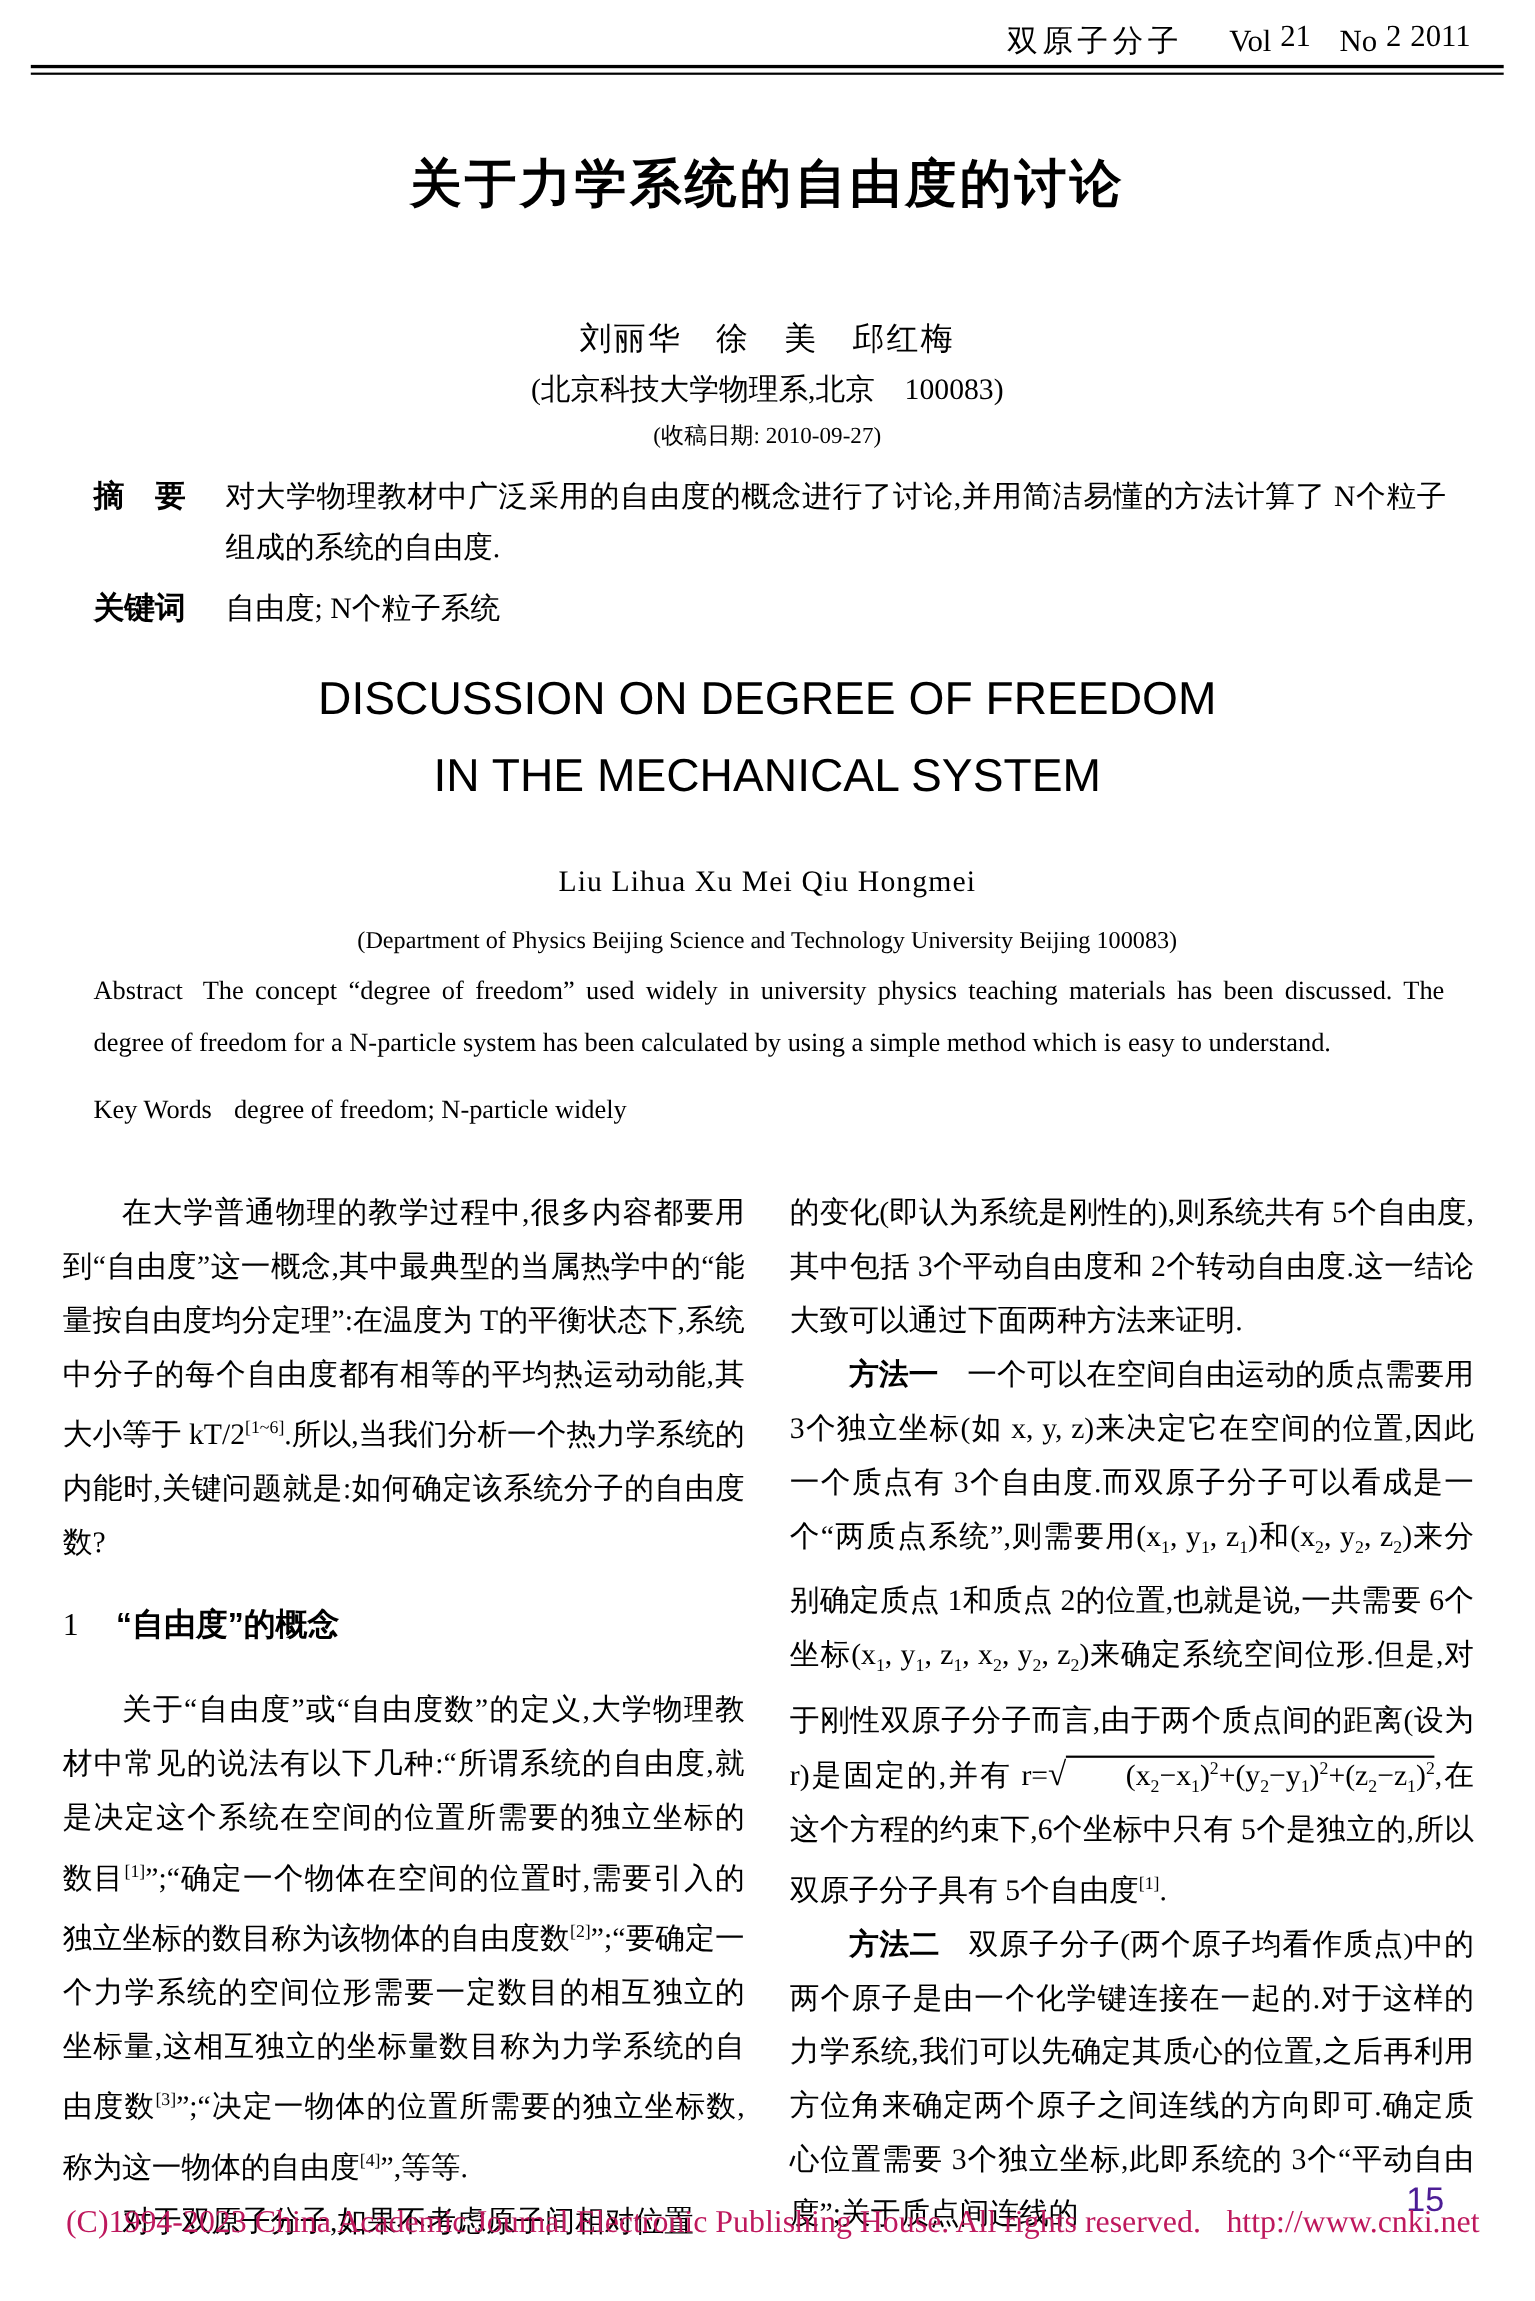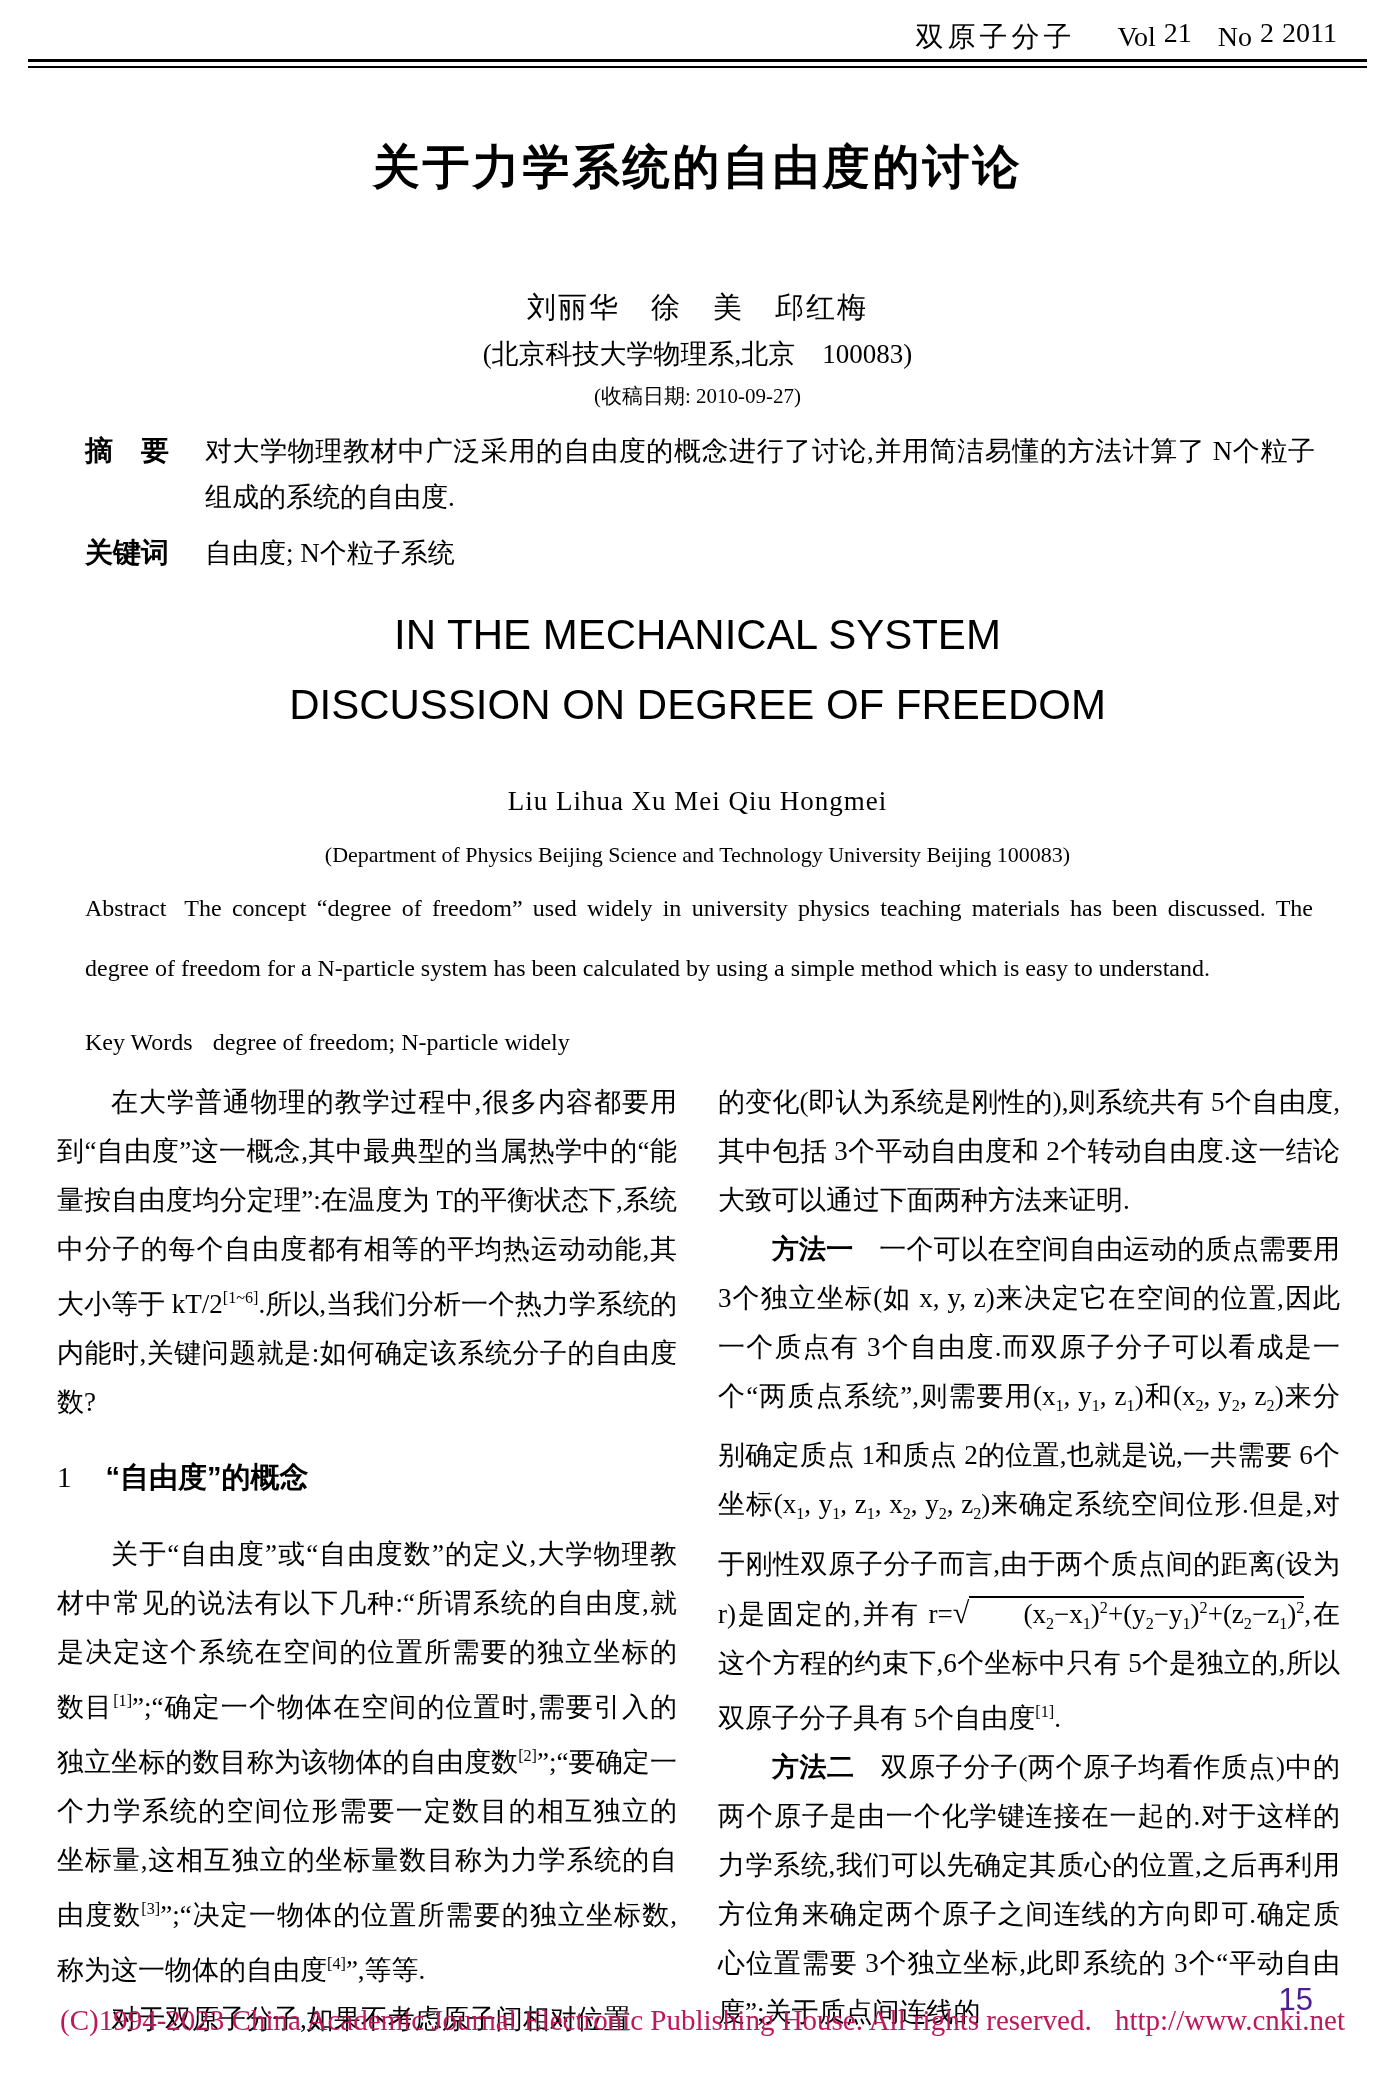--- a/index.html
+++ b/index.html
@@ -27,21 +27,21 @@
   .meta-label{flex:0 0 120px;font-family:"Liberation Sans","DejaVu Sans",sans-serif;
               font-weight:bold;font-size:28px;line-height:46px;}
   .meta-text{flex:1;font-size:27px;line-height:46px;text-align:justify;}
 
   .en-title{position:absolute;top:600px;left:0;width:100%;text-align:center;
             font-family:"Liberation Sans","DejaVu Sans",sans-serif;font-size:42px;
             line-height:70px;letter-spacing:0px;}
   .en-authors{position:absolute;top:786px;left:0;width:100%;text-align:center;
               font-size:27px;letter-spacing:1px;}
   .en-affil{position:absolute;top:842px;left:0;width:100%;text-align:center;font-size:22px;}
-  .en-block{position:absolute;top:878px;left:85px;right:82px;font-size:24px;line-height:60px;text-align:justify;}
+  .en-block{position:absolute;top:878px;left:85px;right:82px;font-size:24px;line-height:47px;text-align:justify;}
   .en-abstract-label{margin-right:18px;}
   .en-keywords{margin-top:14px;}
   .en-kw-label{margin-right:20px;}
 
   
   .col{position:absolute;top:1078px;font-size:27px;line-height:49px;text-align:justify;}
   .col-left{left:57px;width:620px;}
   .col-right{left:718px;width:622px;}
   .col p{margin:0;}
   .indent{text-indent:2em;}
@@ -81,22 +81,22 @@
       <div class="meta-label">摘　要</div>
       <div class="meta-text">对大学物理教材中广泛采用的自由度的概念进行了讨论,并用简洁易懂的方法计算了 N个粒子组成的系统的自由度.</div>
     </div>
     <div class="meta-row">
       <div class="meta-label">关键词</div>
       <div class="meta-text">自由度; N个粒子系统</div>
     </div>
   </div>
 
   <div class="en-title">
+    <div>DISCUSSION ON DEGREE OF FREEDOM</div>
     <div>IN THE MECHANICAL SYSTEM</div>
-    <div>DISCUSSION ON DEGREE OF FREEDOM</div>
   </div>
   <div class="en-authors">Liu Lihua   Xu Mei   Qiu Hongmei</div>
   <div class="en-affil">(Department of Physics  Beijing Science and Technology University  Beijing 100083)</div>
 
   <div class="en-block">
     <div><span class="en-abstract-label">Abstract</span><span>The concept “degree of freedom” used widely in university physics teaching materials has been discussed. The degree of freedom for a N-particle system has been calculated by using a simple method which is easy to understand.</span></div>
     <div class="en-keywords"><span class="en-kw-label">Key Words</span><span>degree of freedom;  N-particle widely</span></div>
   </div>
 
   <div class="col col-left">

